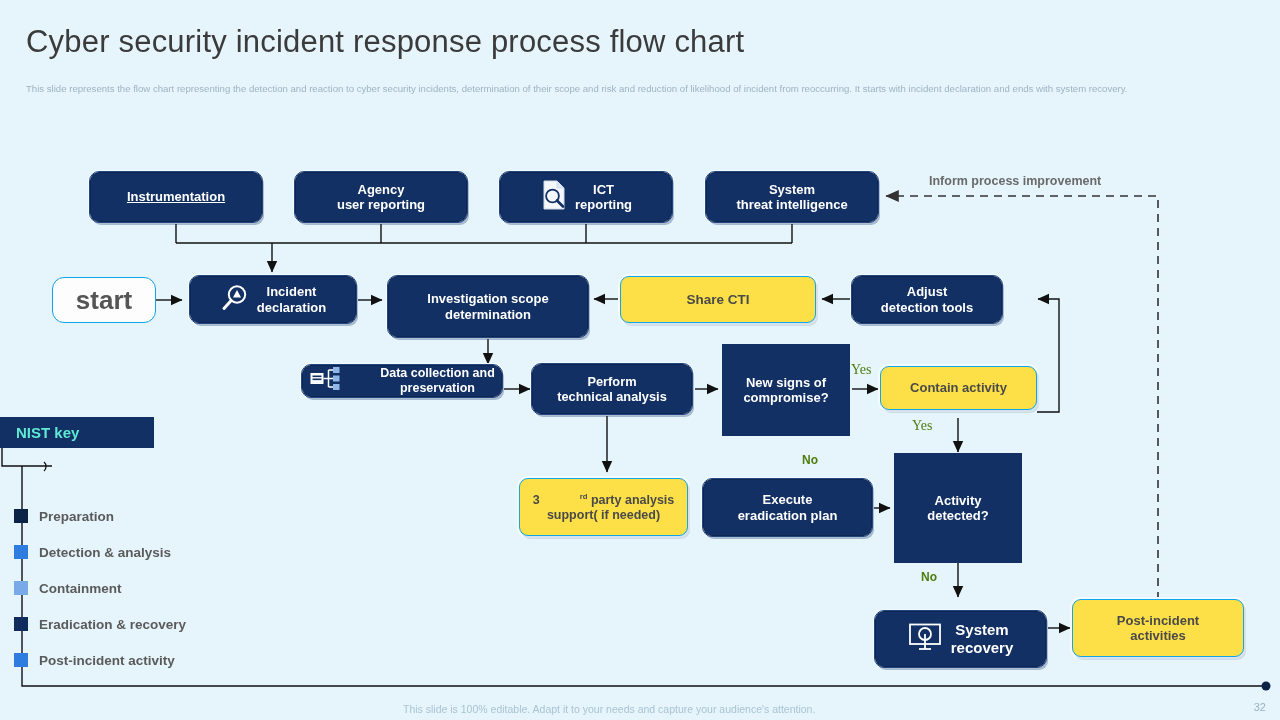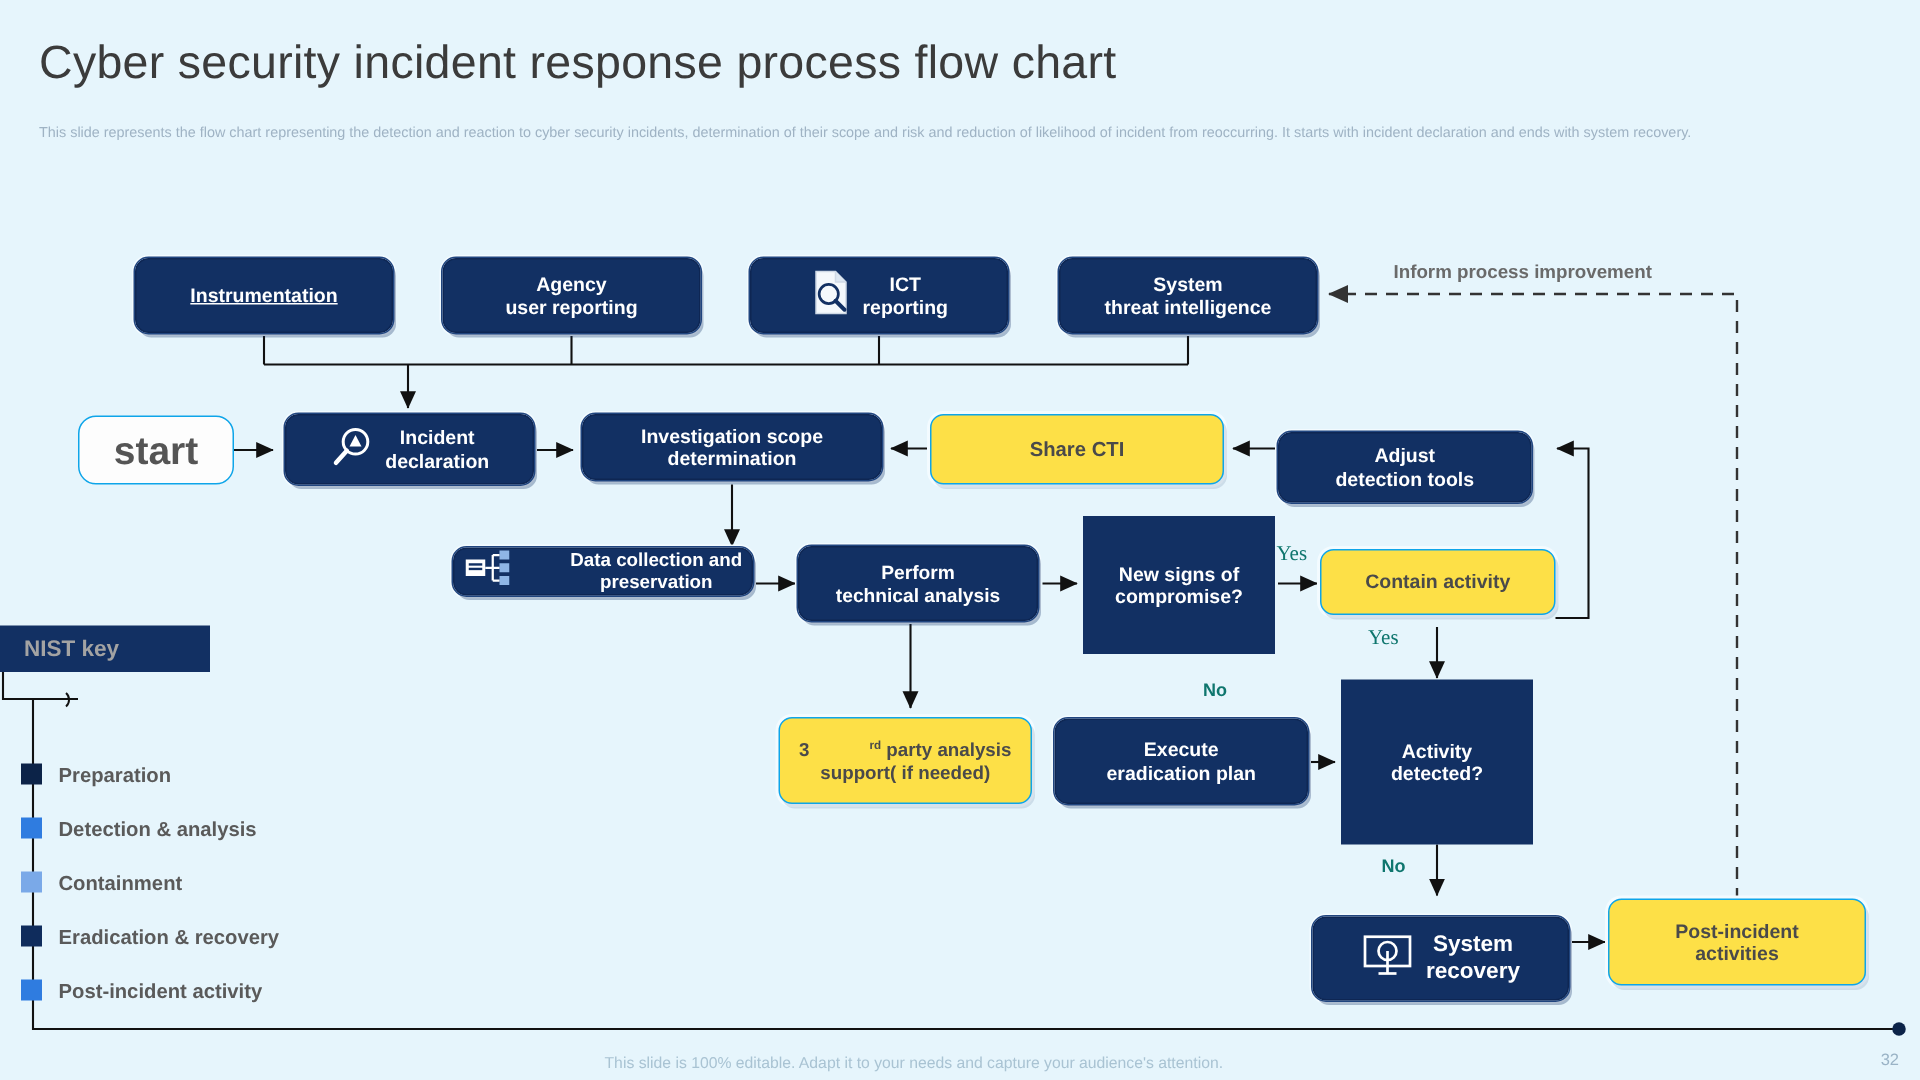--- a/index.html
+++ b/index.html
@@ -51,30 +51,30 @@
   .n-start{
     background:#fdfdfd;color:#555;border:1px solid #0ea5e9;border-radius:12px;
     font-size:26px;font-weight:bold;box-shadow:none;
   }
 
   
   .nicon{flex:0 0 auto;margin-right:7px;display:block;}
 
   
   .elabel{
-    position:absolute;font-size:12px;color:#0f766e;font-weight:bold;
+    position:absolute;font-size:12px;color:#4d7c0f;font-weight:bold;
     white-space:nowrap;z-index:4;
   }
   .elabel.serif{font-family:"Liberation Serif",serif;font-weight:normal;font-size:14px;}
   .elabel.big{font-size:12.5px;color:#6a6a6a;}
 
   
   .nist-head{
-    position:absolute;left:0;top:417px;width:140px;height:31px;
-    background:#123063;color:#a3a3a3;font-size:15px;font-weight:bold;
+    position:absolute;left:0;top:417px;width:154px;height:31px;
+    background:#123063;color:#5eead4;font-size:15px;font-weight:bold;
     display:flex;align-items:center;padding-left:16px;box-sizing:border-box;
     z-index:3;
   }
   .legend{position:absolute;left:14px;top:498px;z-index:3;}
   .leg-item{display:flex;align-items:center;height:36px;}
   .leg-sw{width:14px;height:14px;margin-right:11px;flex:0 0 auto;}
   .leg-txt{font-size:13.5px;color:#5a5a5a;font-weight:bold;white-space:nowrap;}
 
   
   .foot-note{
@@ -198,32 +198,32 @@
         <path d="M17,7 l4,7.6 h-8 z" fill="#ffffff"></path>
         <line x1="11.2" y1="17.5" x2="4" y2="25.5" stroke="#ffffff" stroke-width="3" stroke-linecap="round"></line>
       </svg>
     </span>
     <span>
       <span class="lbl">Incident</span>
       <span class="lbl">declaration</span>
     </span>
   </div>
 
-  <div class="node n-dark" style="left:388px;top:276px;width:200px;height:44px;font-size:13px;">
+  <div class="node n-dark" style="left:388px;top:276px;width:200px;height:61px;font-size:13px;">
     <span>
       <span class="lbl">Investigation scope</span>
       <span class="lbl">determination</span>
     </span>
   </div>
 
   <div class="node n-light" style="left:620px;top:276px;width:196px;height:47px;font-size:13.5px;">
     <span class="lbl">Share CTI</span>
   </div>
 
-  <div class="node n-dark" style="left:852px;top:288px;width:169px;height:47px;font-size:13px;">
+  <div class="node n-dark" style="left:852px;top:276px;width:150px;height:47px;font-size:13px;">
     <span>
       <span class="lbl">Adjust</span>
       <span class="lbl">detection tools</span>
     </span>
   </div>
 
   <div class="node n-dark" style="left:302px;top:365px;width:200px;height:32px;font-size:12.5px;gap:32px;">
     <span class="nicon">
       <svg width="32" height="28" viewBox="0 0 32 28">
         <rect x="1.5" y="8" width="13" height="11" fill="#ffffff"></rect>

